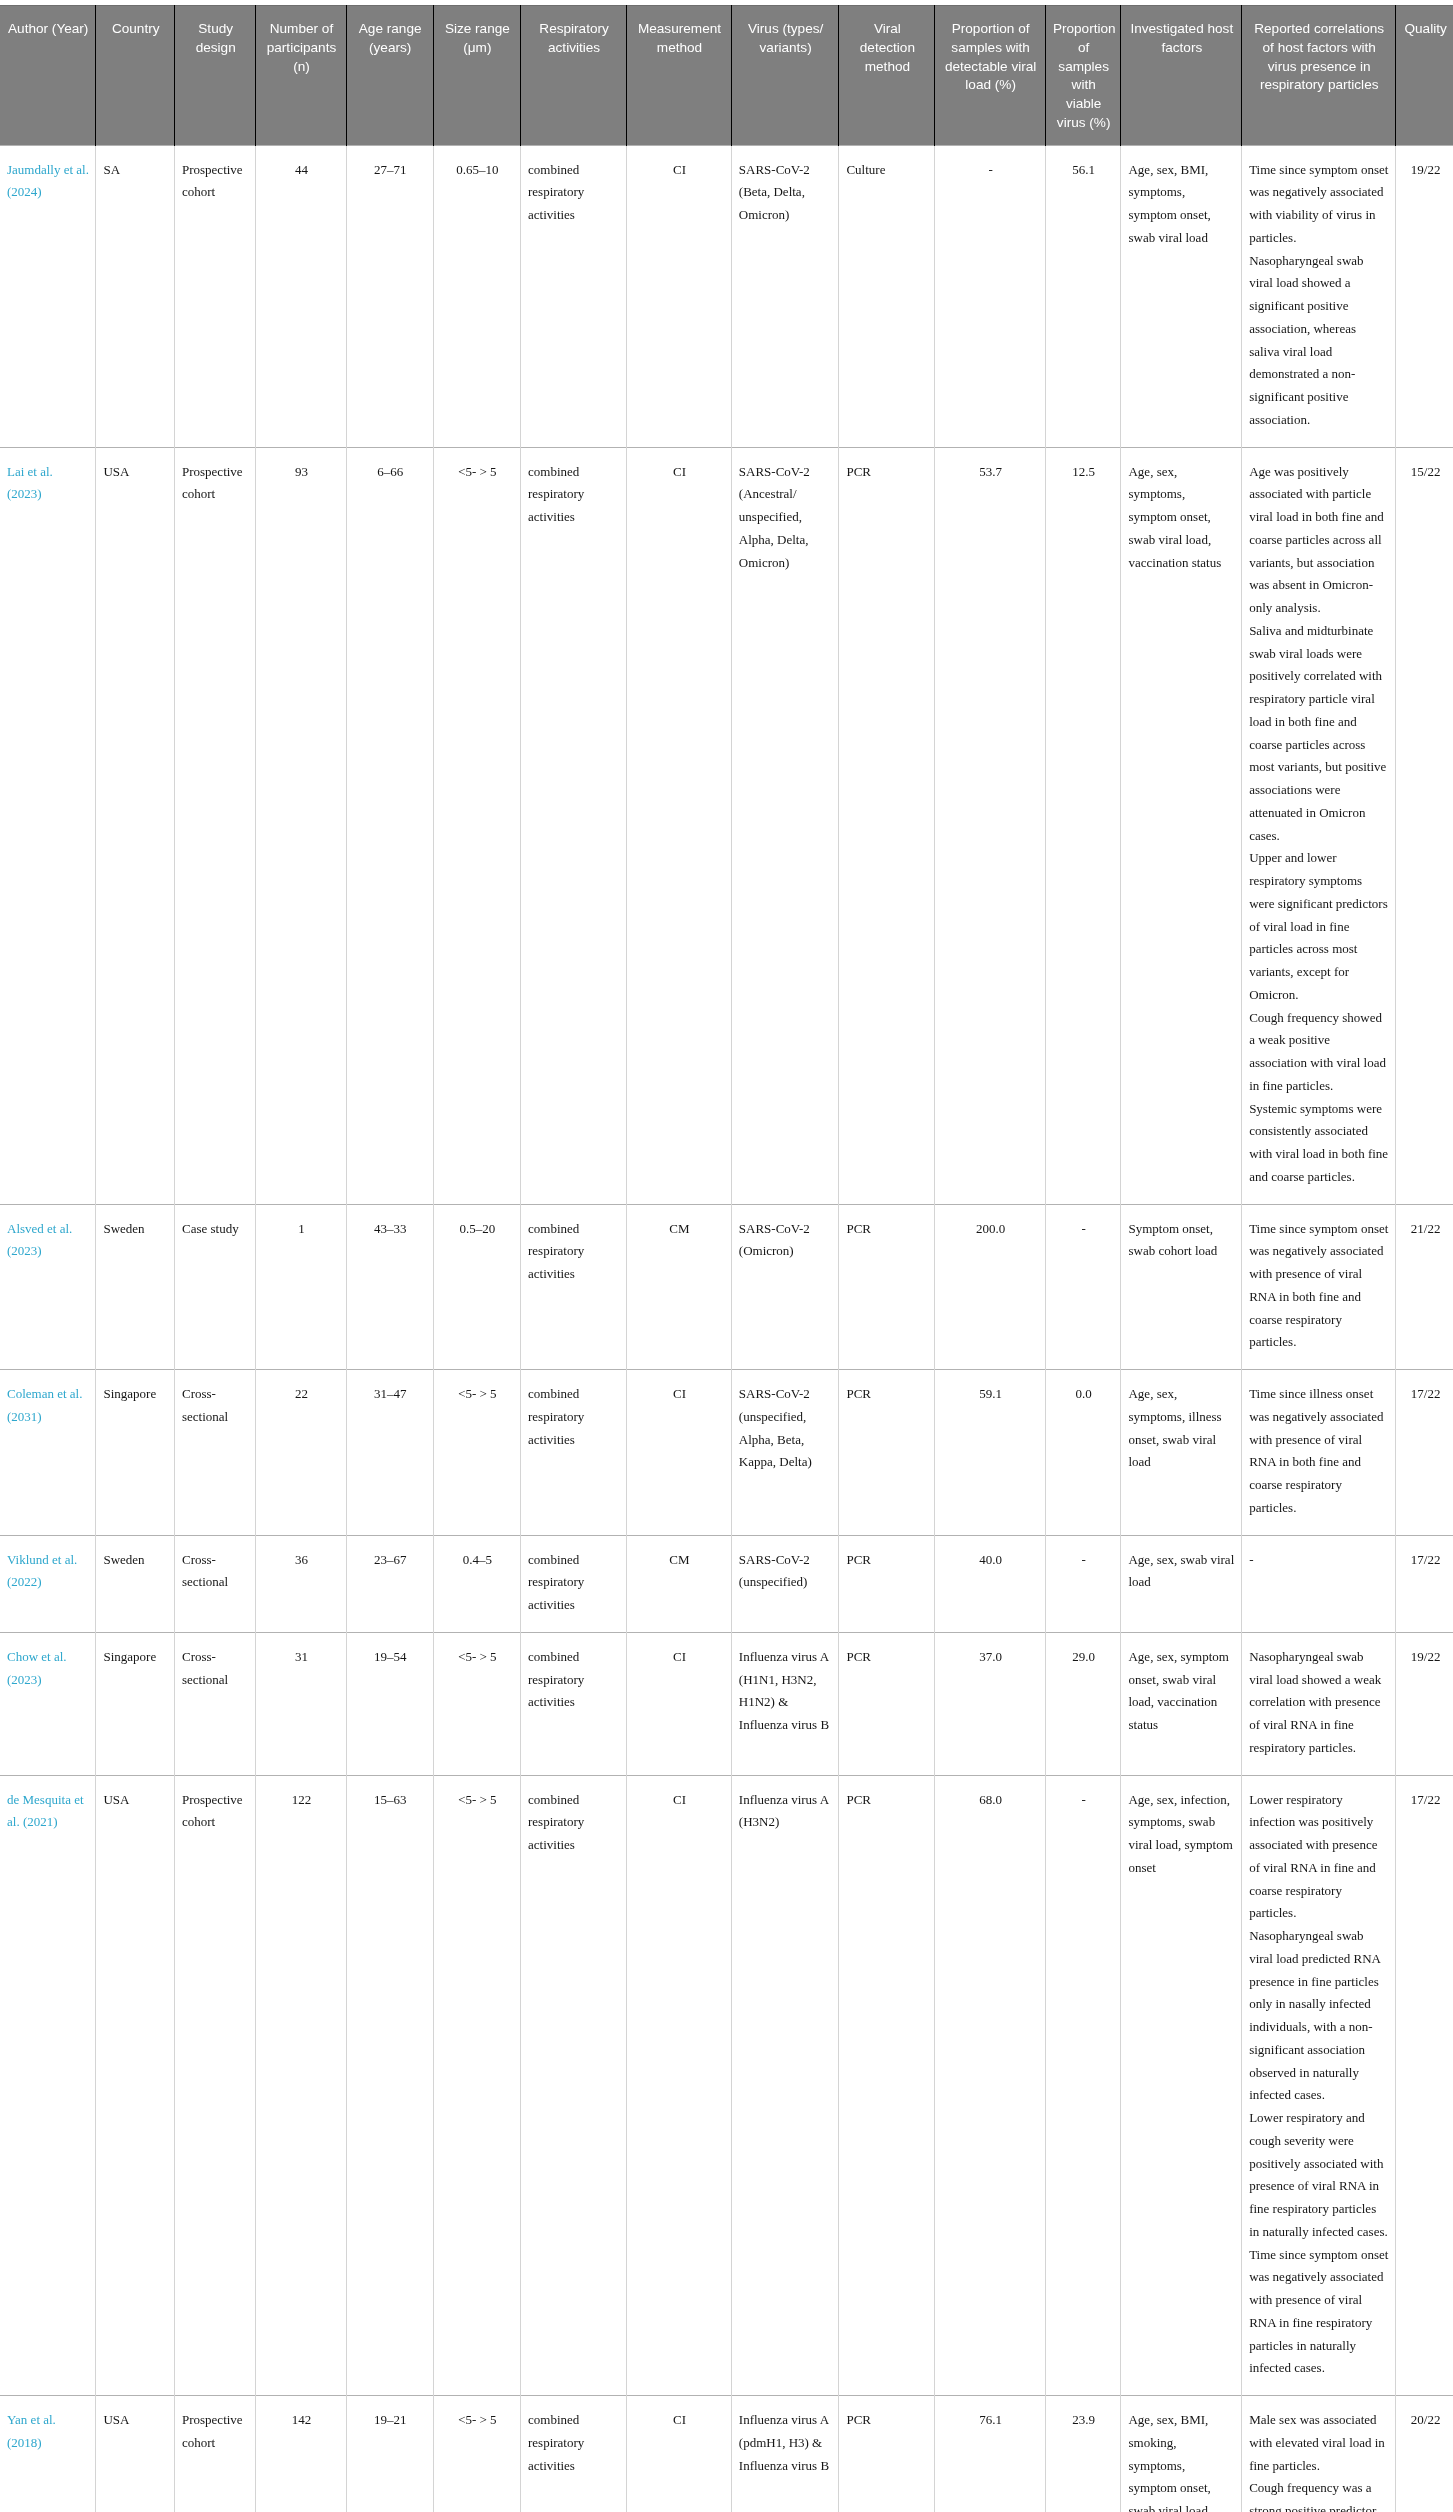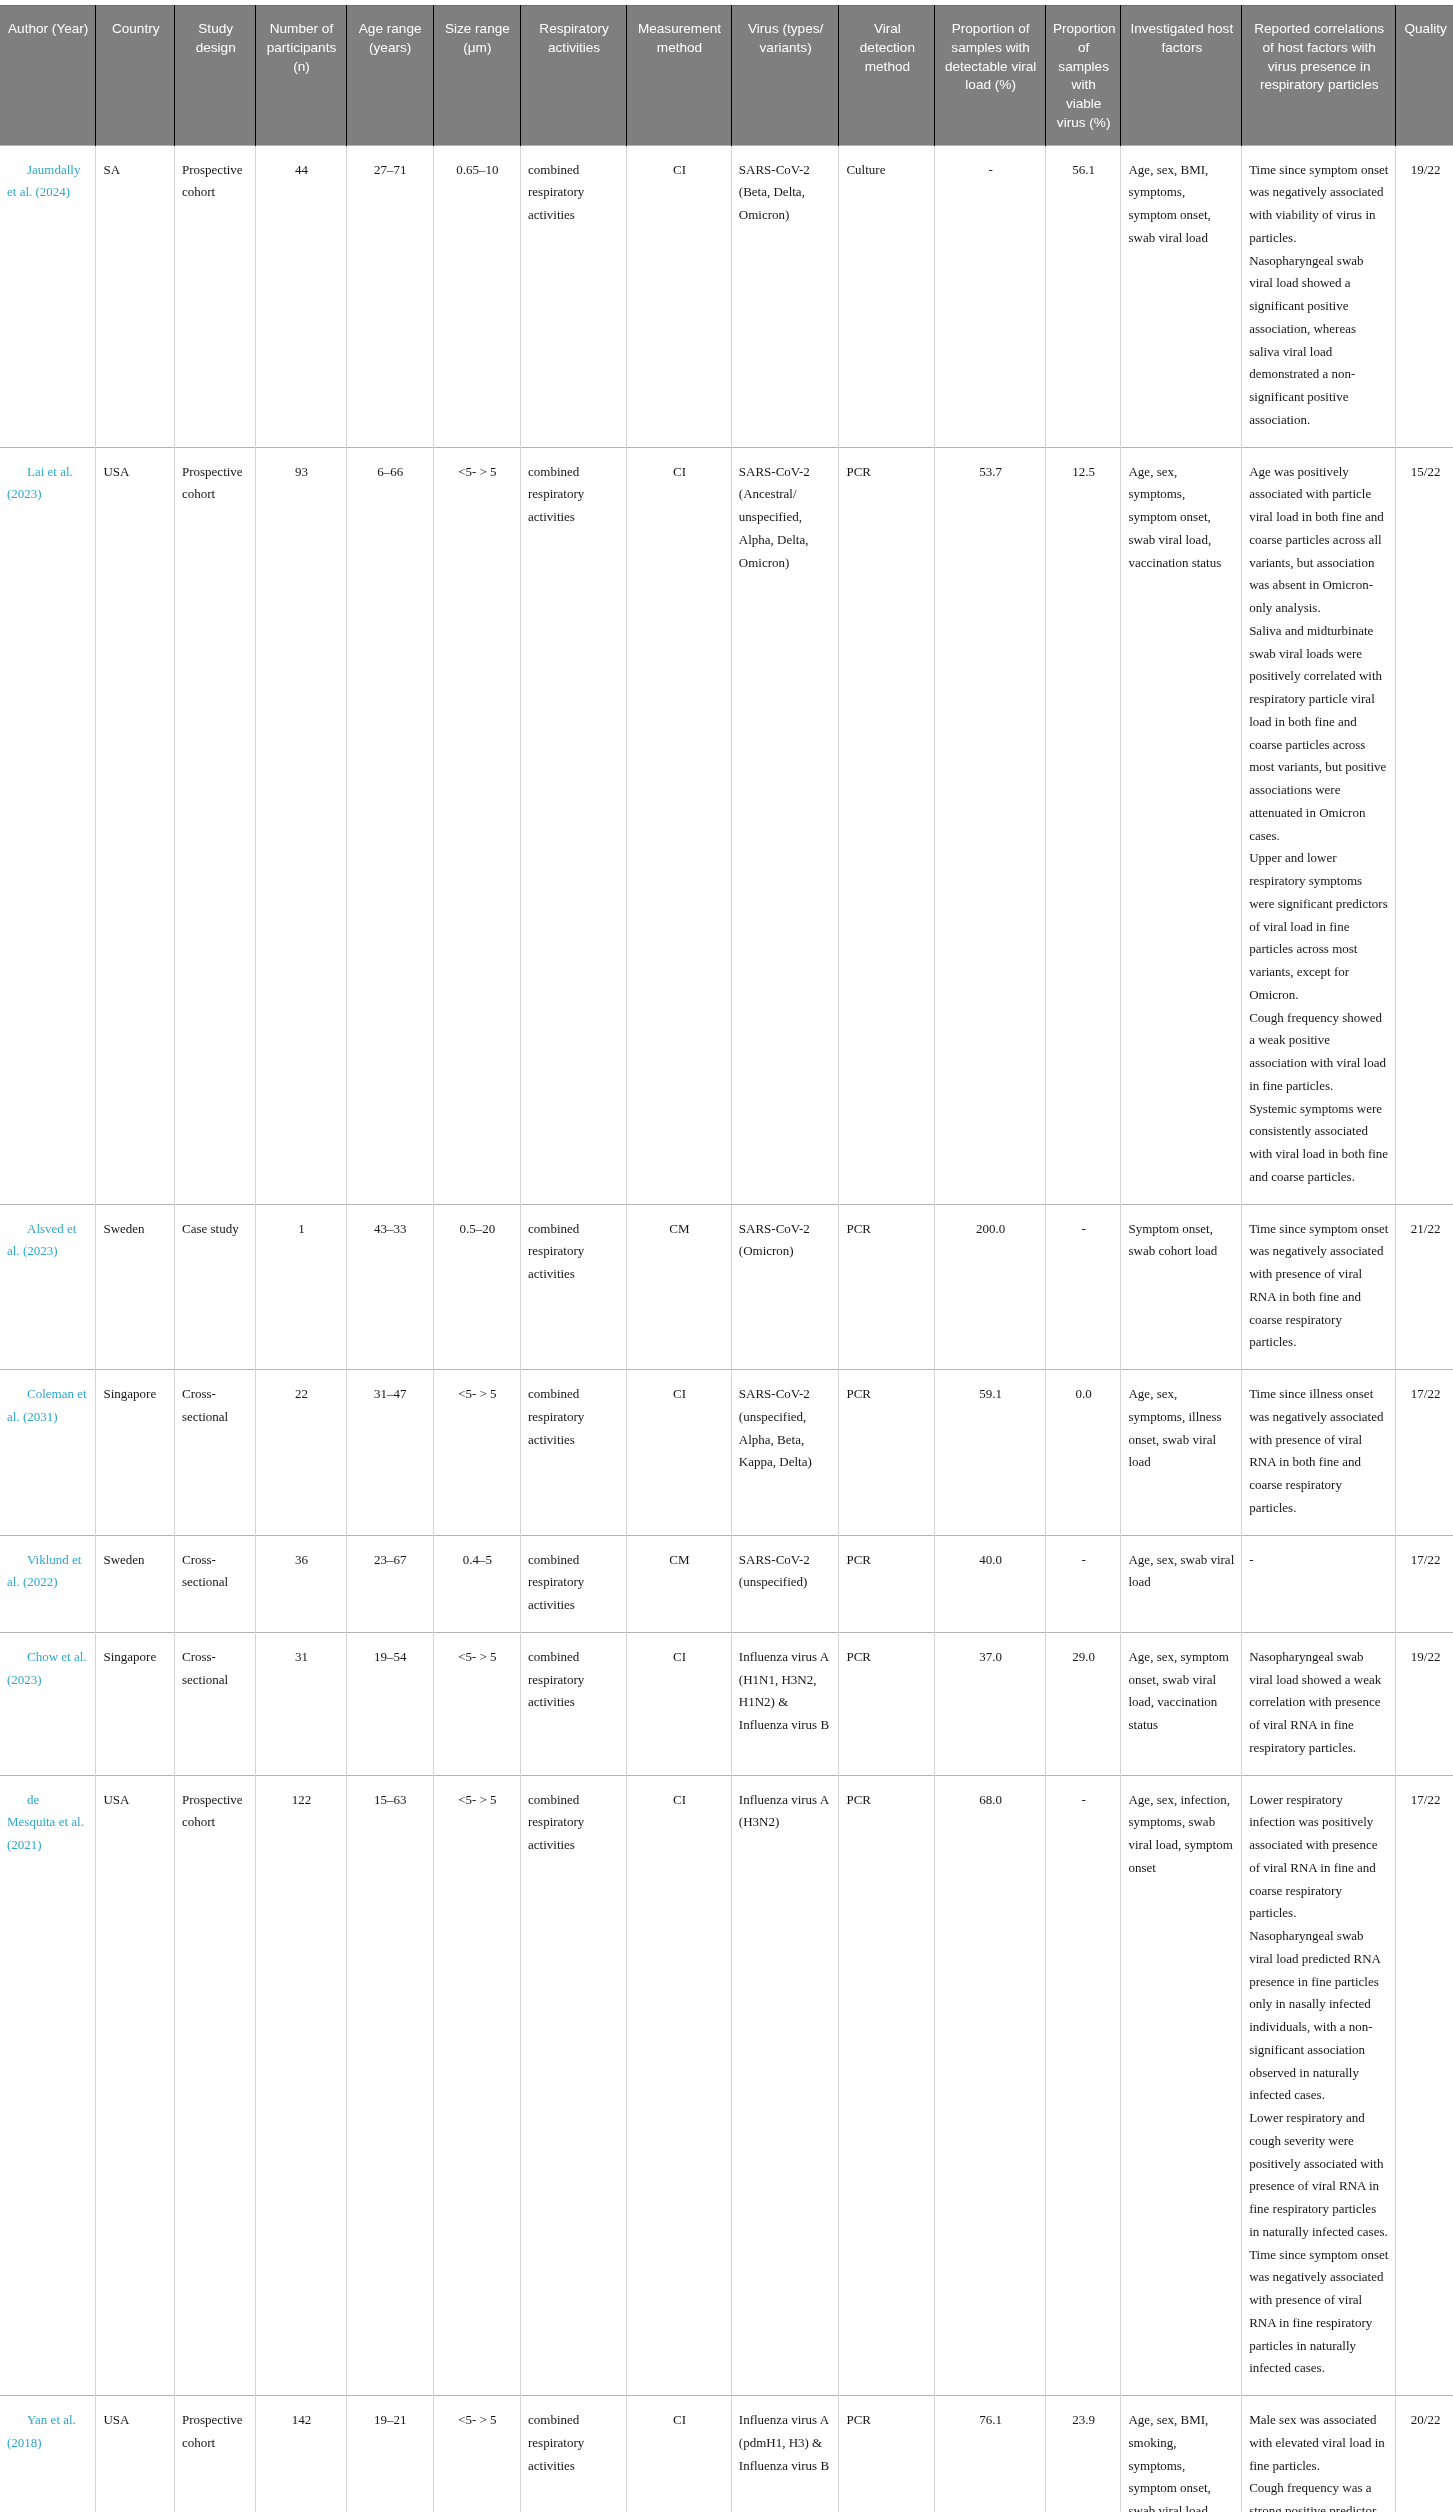--- a/index.html
+++ b/index.html
@@ -46,21 +46,20 @@
     background:#ffffff;
   }
   tbody td + td{border-left:1px solid var(--col-line);}
   tbody tr{border-top:1.5px solid var(--row-line);}
   .c{text-align:center;}
   .corr{white-space:pre-line;}
   .author-link{
     color:var(--author-link);
     text-decoration:none;
     cursor:pointer;
-    margin-left:20px;
   }
 </style>
 </head>
 <body>
 
 <div class="page">
   <table>
     <colgroup>
       <col style="width:6.6%">
         <col style="width:5.4%">

